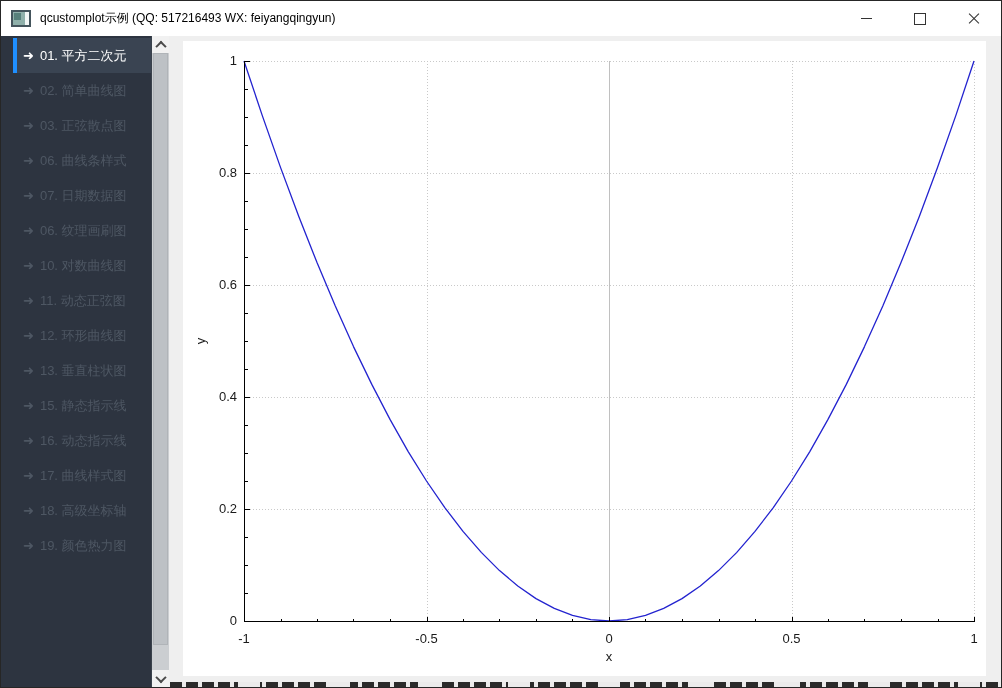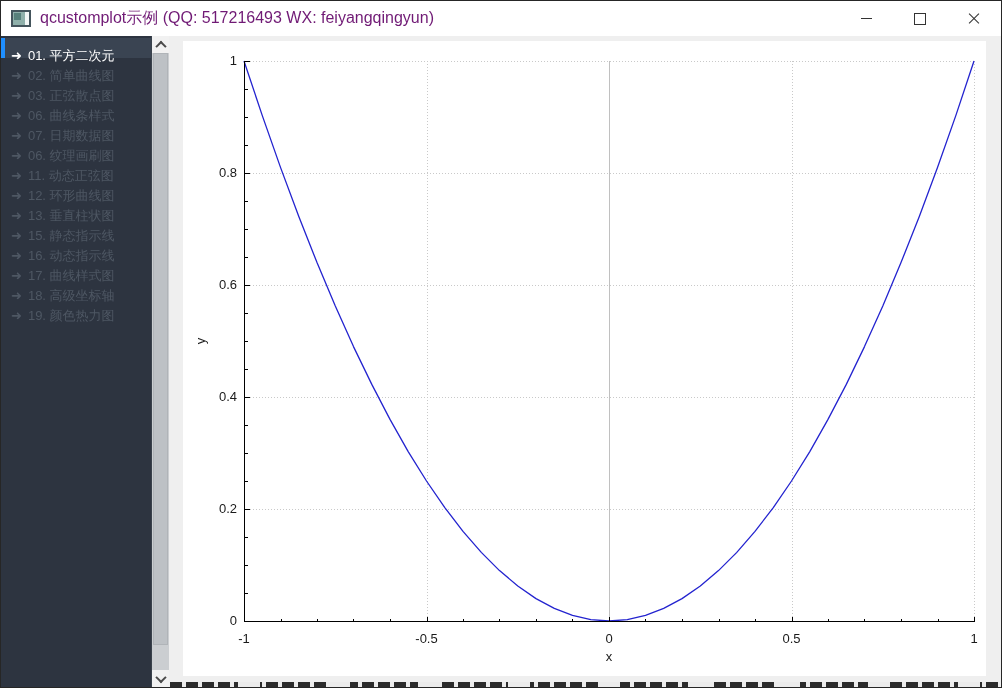--- a/index.html
+++ b/index.html
@@ -5,34 +5,34 @@
   html,body{margin:0;padding:0;background:#d9d9d9;}
   body{width:1002px;height:688px;overflow:hidden;font-family:"Liberation Sans","DejaVu Sans",sans-serif;}
   .window{position:relative;width:1002px;height:688px;box-sizing:border-box;
           border:1px solid #262626;background:#efefef;}
   
   .titlebar{height:35px;background:#ffffff;display:flex;align-items:center;position:relative;}
   .app-icon{width:16px;height:13px;border:2px solid #44545c;background:#8fb0aa;
             position:relative;display:inline-block;margin-left:10px;flex:0 0 auto;}
   .ai-in{position:absolute;left:1px;top:1px;width:7px;height:7px;background:#57807b;}
   .ai-right{position:absolute;right:0;top:0;bottom:0;width:4px;background:#f2f6f5;}
-  .title-text{margin-left:9px;font-size:16px;color:#701a75;white-space:nowrap;}
+  .title-text{margin-left:9px;font-size:12px;color:#000000;white-space:nowrap;}
   .controls{position:absolute;right:0;top:0;height:100%;display:flex;}
   .ctrl{width:54px;height:100%;display:flex;align-items:center;justify-content:center;cursor:default;}
   .glyph-min{width:11px;height:1px;background:#333;display:block;}
   .glyph-max{width:10px;height:10px;border:1px solid #333;display:block;}
   .glyph-close{position:relative;width:12px;height:12px;display:block;}
   .glyph-close::before,.glyph-close::after{content:"";position:absolute;left:-1px;top:5px;width:14px;height:1px;background:#333;}
   .glyph-close::before{transform:rotate(45deg);}
   .glyph-close::after{transform:rotate(-45deg);}
   
   .body{display:flex;height:651px;}
   .sidebar{width:150px;background:#2d3440;padding-top:2px;box-sizing:border-box;flex:0 0 auto;overflow:hidden;}
-  .item{height:20px;line-height:35px;font-size:13px;color:#4e5763;
-        padding-left:10px;white-space:nowrap;cursor:default;box-sizing:border-box;}
+  .item{height:35px;line-height:35px;font-size:13px;color:#4e5763;
+        padding-left:10px;white-space:nowrap;cursor:default;box-sizing:border-box;margin-left:12px;}
   .item .arrow{margin-right:6px;font-size:13px;}
   .item.selected{background:#3a4452;color:#ffffff;border-left:4px solid #1f8fff;padding-left:6px;}
   
   .scrollbar{width:18px;flex:0 0 auto;display:flex;flex-direction:column;background:#cbced1;border-left:1px solid #3a424c;box-sizing:border-box;}
   .sb-btn{height:17px;background:#f1f1f1;display:flex;align-items:center;justify-content:center;flex:0 0 auto;}
   .chev{width:6px;height:6px;border-left:2px solid #4a4a4a;border-top:2px solid #4a4a4a;display:block;}
   .chev.up{transform:rotate(45deg) translate(1px,1px);}
   .chev.down{transform:rotate(225deg) translate(1px,1px);}
   .sb-track{flex:1;position:relative;background:#cbced1;}
   .sb-thumb{position:absolute;left:1px;right:1px;top:0;height:96%;background:#bdc1c5;border:1px solid #b0b4b8;box-sizing:border-box;}
@@ -82,20 +82,23 @@
     <span class="arrow">➜</span><span class="label">03. 正弦散点图</span>
   </div>
         <div class="item">
     <span class="arrow">➜</span><span class="label">06. 曲线条样式</span>
   </div>
         <div class="item">
     <span class="arrow">➜</span><span class="label">07. 日期数据图</span>
   </div>
         <div class="item">
     <span class="arrow">➜</span><span class="label">06. 纹理画刷图</span>
+  </div>
+        <div class="item">
+    <span class="arrow">➜</span><span class="label">10. 对数曲线图</span>
   </div>
         <div class="item">
     <span class="arrow">➜</span><span class="label">11. 动态正弦图</span>
   </div>
         <div class="item">
     <span class="arrow">➜</span><span class="label">12. 环形曲线图</span>
   </div>
         <div class="item">
     <span class="arrow">➜</span><span class="label">13. 垂直柱状图</span>
   </div>

